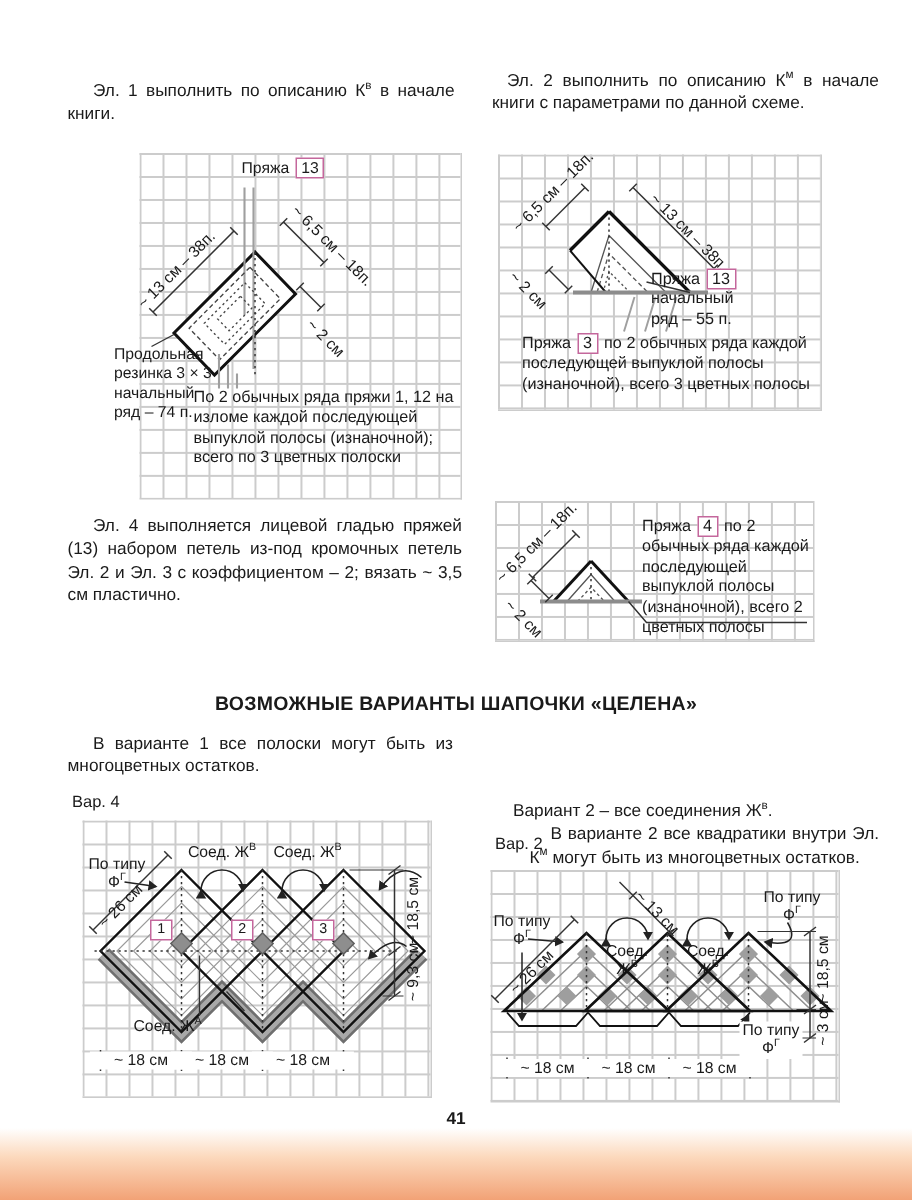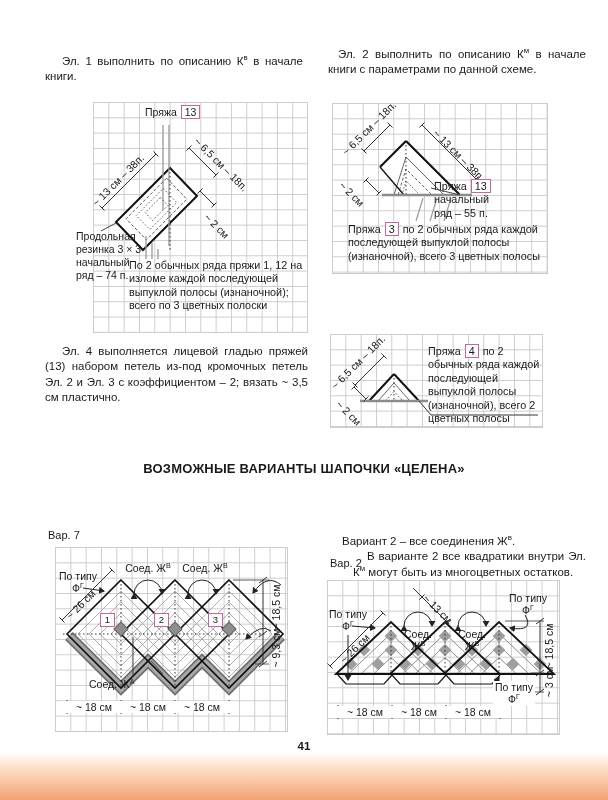--- a/index.html
+++ b/index.html
@@ -64,21 +64,21 @@
       <line x1="60.5" y1="49.5" x2="65.5" y2="54.5" stroke="#333" stroke-width="1"></line>
       <line x1="6.5" y1="103.5" x2="11.5" y2="108.5" stroke="#333" stroke-width="1"></line>
       <line x1="107" y1="89" x2="121" y2="103" stroke="#333" stroke-width="1"></line>
       <line x1="104.5" y1="91.5" x2="109.5" y2="86.5" stroke="#333" stroke-width="1"></line>
       <line x1="118.5" y1="105.5" x2="123.5" y2="100.5" stroke="#333" stroke-width="1"></line>
       <line x1="8" y1="129" x2="23" y2="121" stroke="#333" stroke-width="0.9"></line>
       <line x1="53" y1="134" x2="53" y2="157" stroke="#9f9f9f" stroke-width="1.4"></line>
       <line x1="59" y1="141" x2="59" y2="157" stroke="#9f9f9f" stroke-width="1.4"></line>
       <line x1="65" y1="147" x2="65" y2="157" stroke="#9f9f9f" stroke-width="1.4"></line>
     </svg>
-    <div class="lbl" style="left:52px;top:3px;"><span>Пряжа</span> <span class="pbox">13</span></div>
+    <div class="lbl" style="left:68px;top:3px;"><span>Пряжа</span> <span class="pbox">13</span></div>
     <div class="lbl rotm45" style="left:1px;top:96px;">~ 13 см – 38п.</div>
     <div class="lbl rot45" style="left:103px;top:31px;">~ 6,5 см – 18п.</div>
     <div class="lbl rot45" style="left:113px;top:107px;">~ 2 см</div>
     <div class="note" style="left:-17px;top:128px;width:72px;font-size:10.5px;">Продольная резинка 3 × 3 начальный ряд – 74 п.</div>
     <div class="note" style="left:36px;top:157px;width:178px;">По 2 обычных ряда пряжи 1, 12 на изломе каждой последующей выпуклой полосы (изнаночной); всего по 3 цветных полоски</div>
   </div>
 
   <div class="grid" style="left:332px;top:103px;width:215px;height:170px;">
     <svg width="215" height="170">
       <polygon points="74,38 48,64 72,92 128,92" fill="#ffffff" stroke="none"></polygon>
@@ -130,26 +130,27 @@
       <line x1="33.5" y1="67.5" x2="38.5" y2="62.5" stroke="#333" stroke-width="1"></line>
     </svg>
     <div class="lbl rotm45" style="left:3px;top:47px;">~ 6,5 см – 18п.</div>
     <div class="lbl rot45" style="left:8px;top:62px;">~ 2 см</div>
     <div class="note" style="left:98px;top:10px;width:116px;"><span>Пряжа</span> <span class="pbox">4</span> <span>по 2 обычных ряда каждой последующей выпуклой полосы (изнаночной), всего 2 цветных полосы</span></div>
   </div>
 
   <div class="para ind" style="left:45px;top:344px;width:263px;">Эл. 4 выполняется лицевой гладью пряжей (13) набором петель из-под кромочных петель Эл. 2 и Эл. 3 с коэффициентом – 2; вязать ~ 3,5 см пластично.</div>
 
   <div class="title" style="top:461px;">ВОЗМОЖНЫЕ ВАРИАНТЫ ШАПОЧКИ «ЦЕЛЕНА»</div>
+  <div class="para ind" style="left:45px;top:489px;width:257px;">В варианте 1 все полоски могут быть из многоцветных остатков.</div>
   <div style="position:absolute;left:328px;top:486px;width:258px;">
     <div class="para" style="position:static;text-indent:14px;margin-top:48px;">Вариант 2 – все соединения Ж<sup>в</sup>.</div>
     <div class="para" style="position:static;text-indent:14px;margin-left:25px;">В варианте 2 все квадратики внутри Эл. К<sup>м</sup> могут быть из многоцветных остатков.</div>
   </div>
 
-  <div class="varlabel" style="left:48px;top:529px;">Вар. 7</div>
+  <div class="varlabel" style="left:48px;top:529px;">Вар. 4</div>
   <div class="grid" style="left:55px;top:547px;width:232px;height:184px;">
     <svg width="232" height="184">
       <g stroke="#9b9b9b" stroke-width="0.8" fill="none">
         <polygon points="66,44 109,87 66,130 23,87"></polygon>
           <polygon points="66,55 98,87 66,119 34,87"></polygon>
         <polygon points="66,66 87,87 66,108 45,87"></polygon>
           <polygon points="66,77 76,87 66,97 56,87"></polygon>
         <polygon points="120,44 163,87 120,130 77,87"></polygon>
           <polygon points="120,55 152,87 120,119 88,87"></polygon>
         <polygon points="120,66 141,87 120,108 99,87"></polygon>

